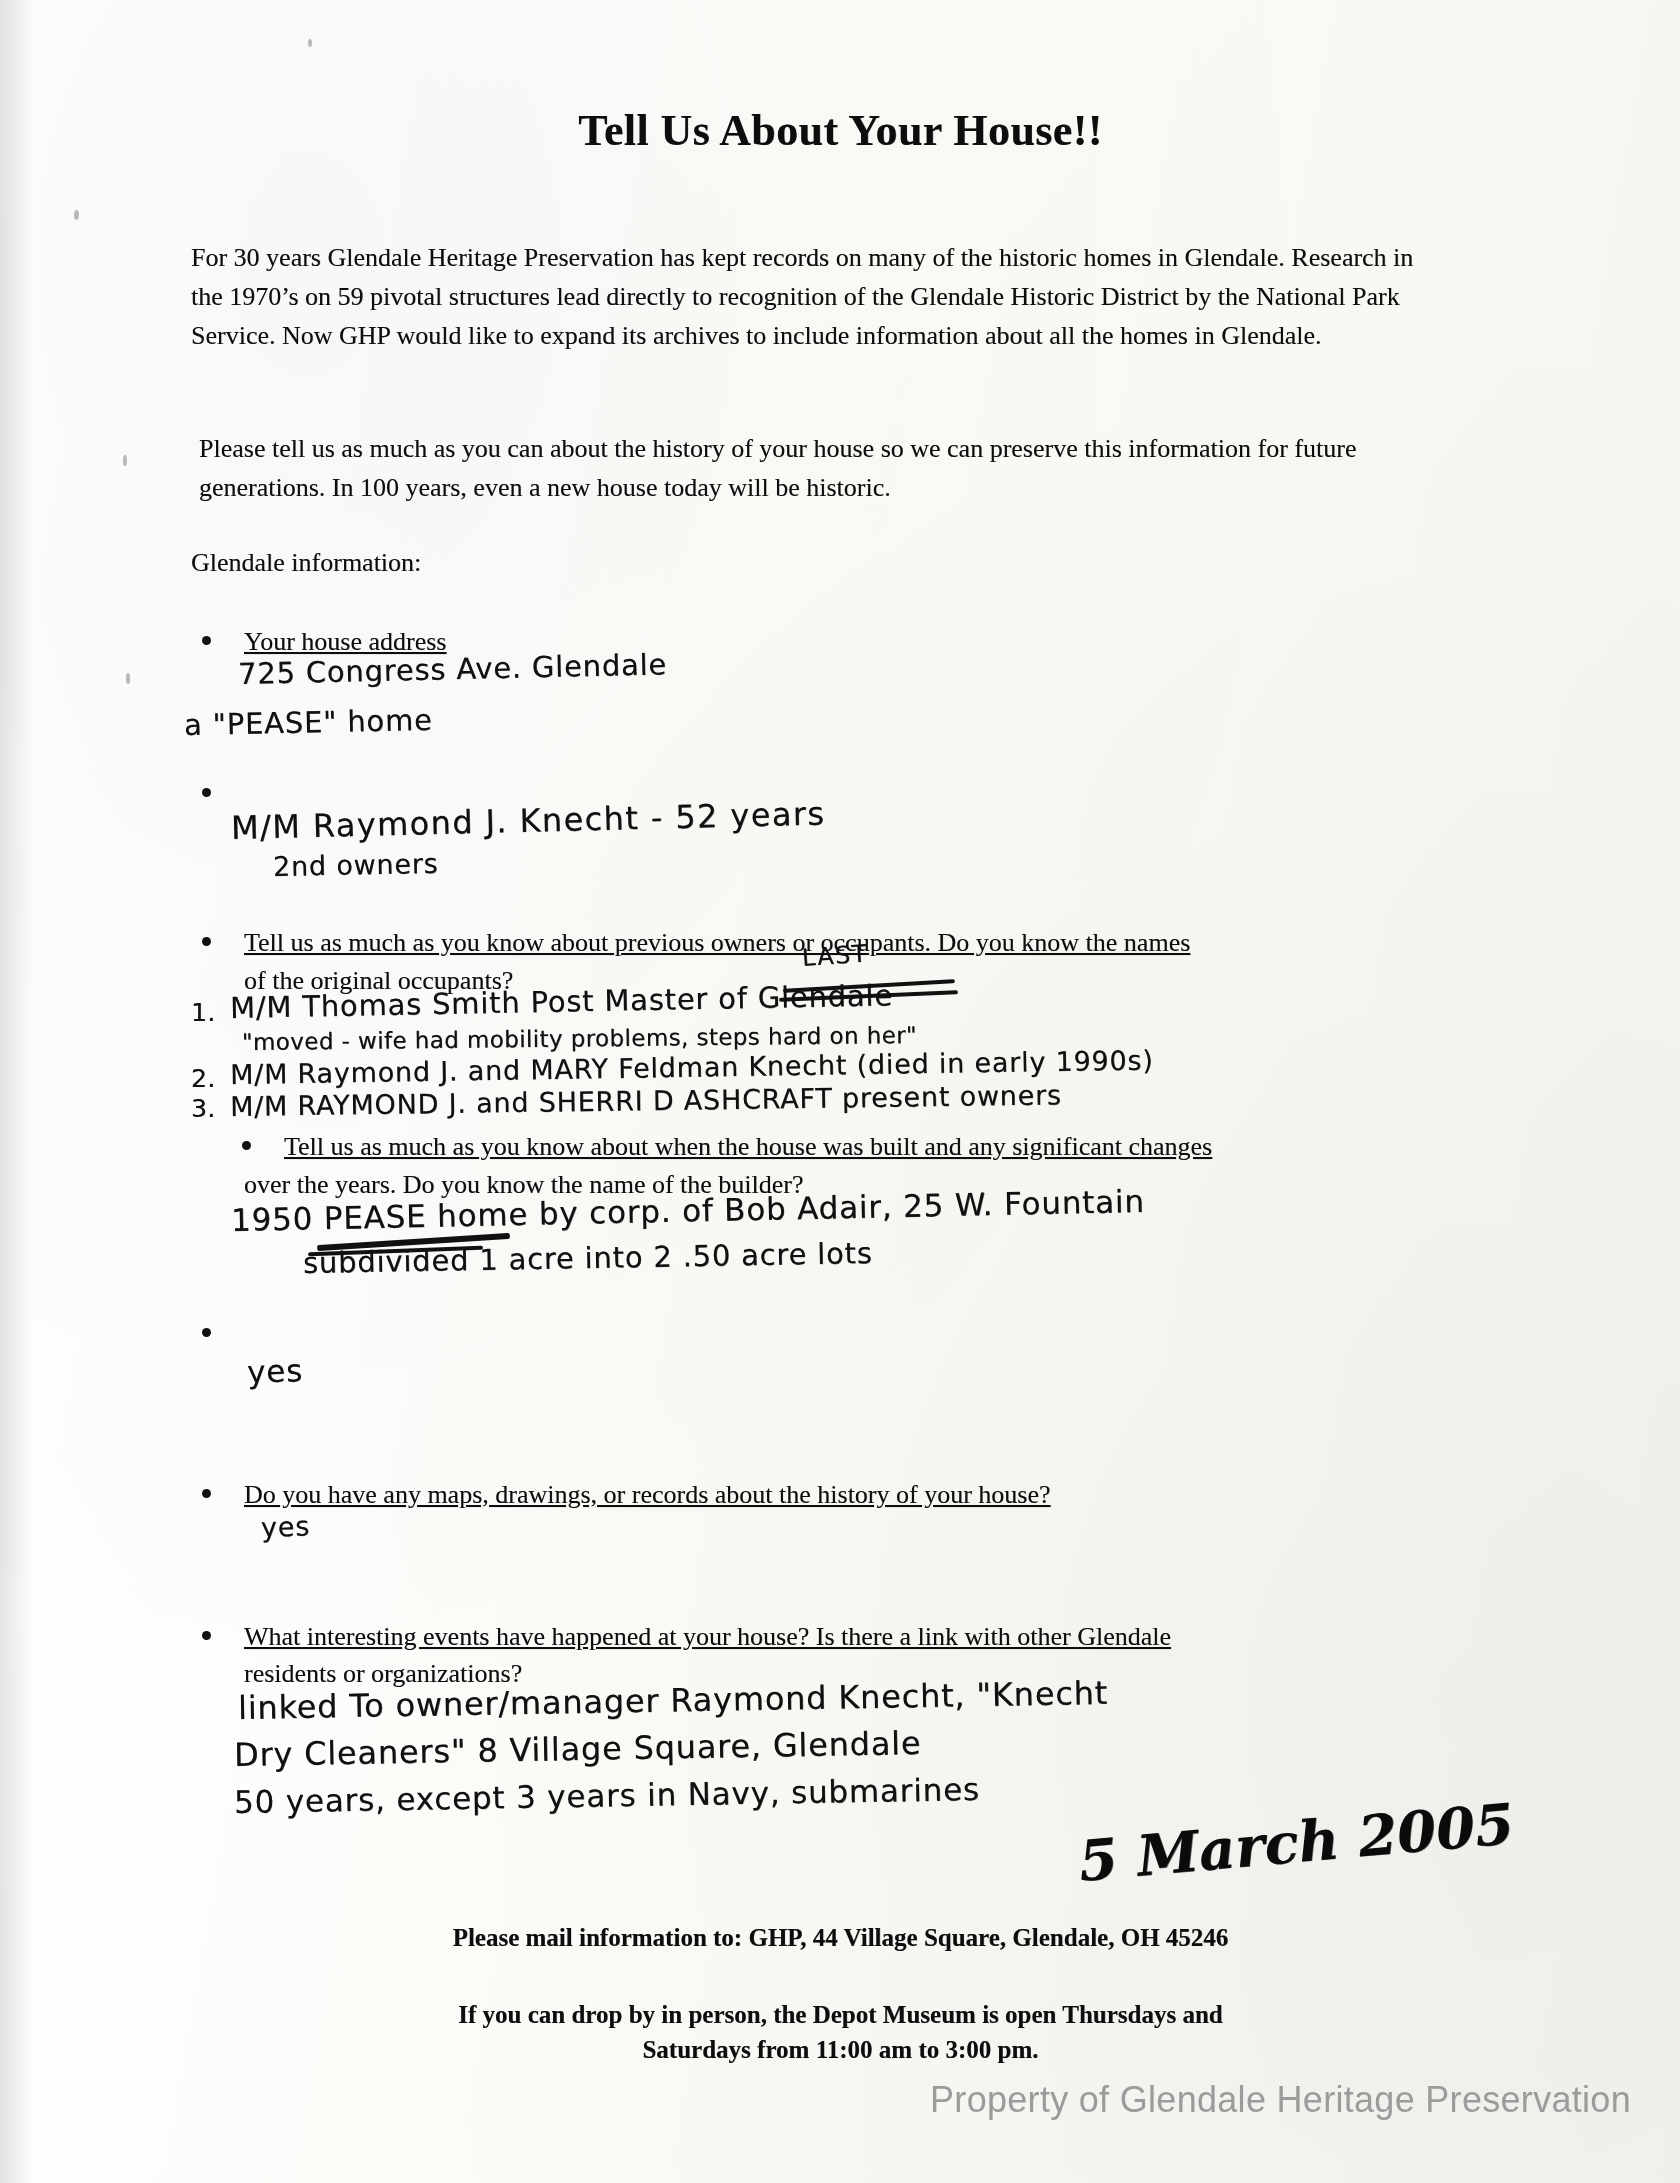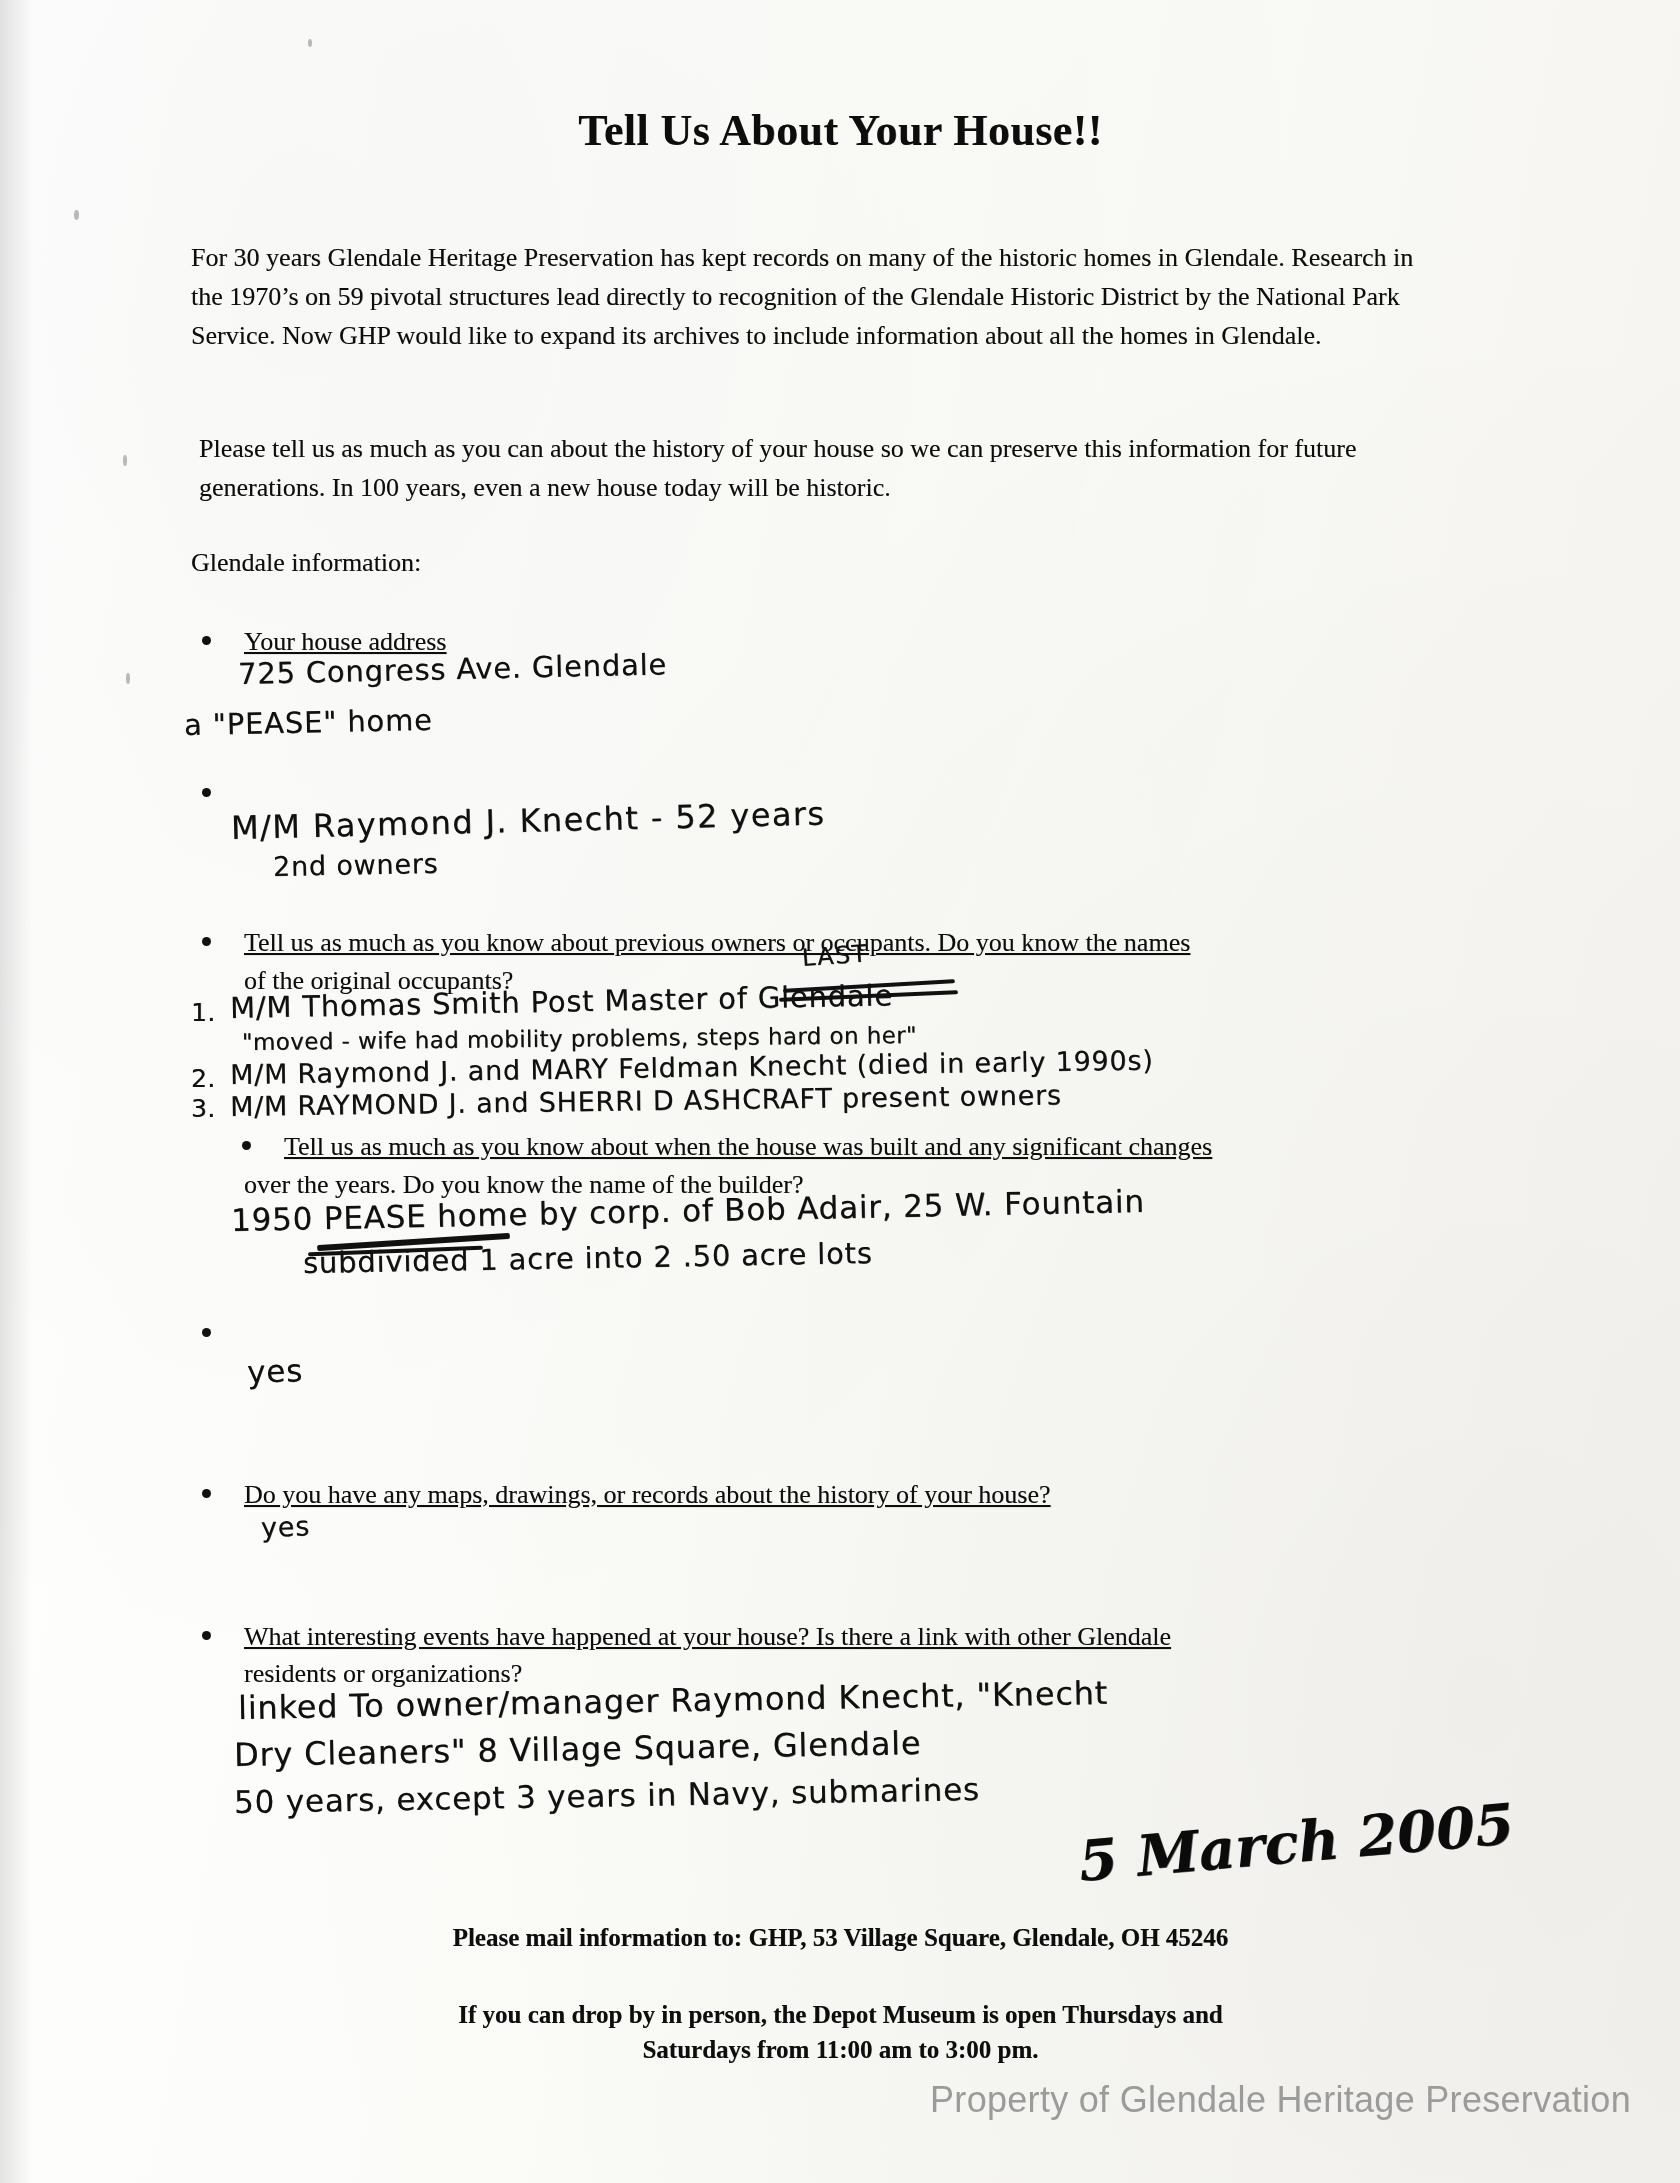--- a/index.html
+++ b/index.html
@@ -211,21 +211,21 @@
       <span>What interesting events have happened at your house?  Is there a link with other Glendale</span>
     </div>
     <div class="para" style="left:244px; top:1654px; width:701px;">residents or organizations?</div>
 
     <div class="hand" style="left:238px; top:1689px; transform:rotate(-1.0deg); font-size:32px;">linked To owner/manager Raymond Knecht, "Knecht</div>
     <div class="hand" style="left:234px; top:1736px; transform:rotate(-1.0deg); font-size:32px;">Dry Cleaners" 8 Village Square, Glendale</div>
     <div class="hand" style="left:234px; top:1784px; transform:rotate(-1.0deg); font-size:31px;">50 years, except 3 years in Navy, submarines</div>
 
     <div class="sig" style="left:1078px; top:1809px; font-size:56px; transform:rotate(-5deg);">5 March 2005</div>
 
-    <div class="footer-line" style="top:1920px;">Please mail information to:  GHP, 53 Village Square, Glendale, OH 45246</div>
+    <div class="footer-line" style="top:1920px;">Please mail information to:  GHP, 44 Village Square, Glendale, OH 45246</div>
     <div class="footer-line" style="top:1997px;">If you can drop by in person, the Depot Museum is open Thursdays and</div>
     <div class="footer-line" style="top:2032px;">Saturdays from 11:00 am to 3:00 pm.</div>
 
     <div class="watermark">Property of Glendale Heritage Preservation</div>
 
   </div>
 </div>
 
 
 </body></html>

